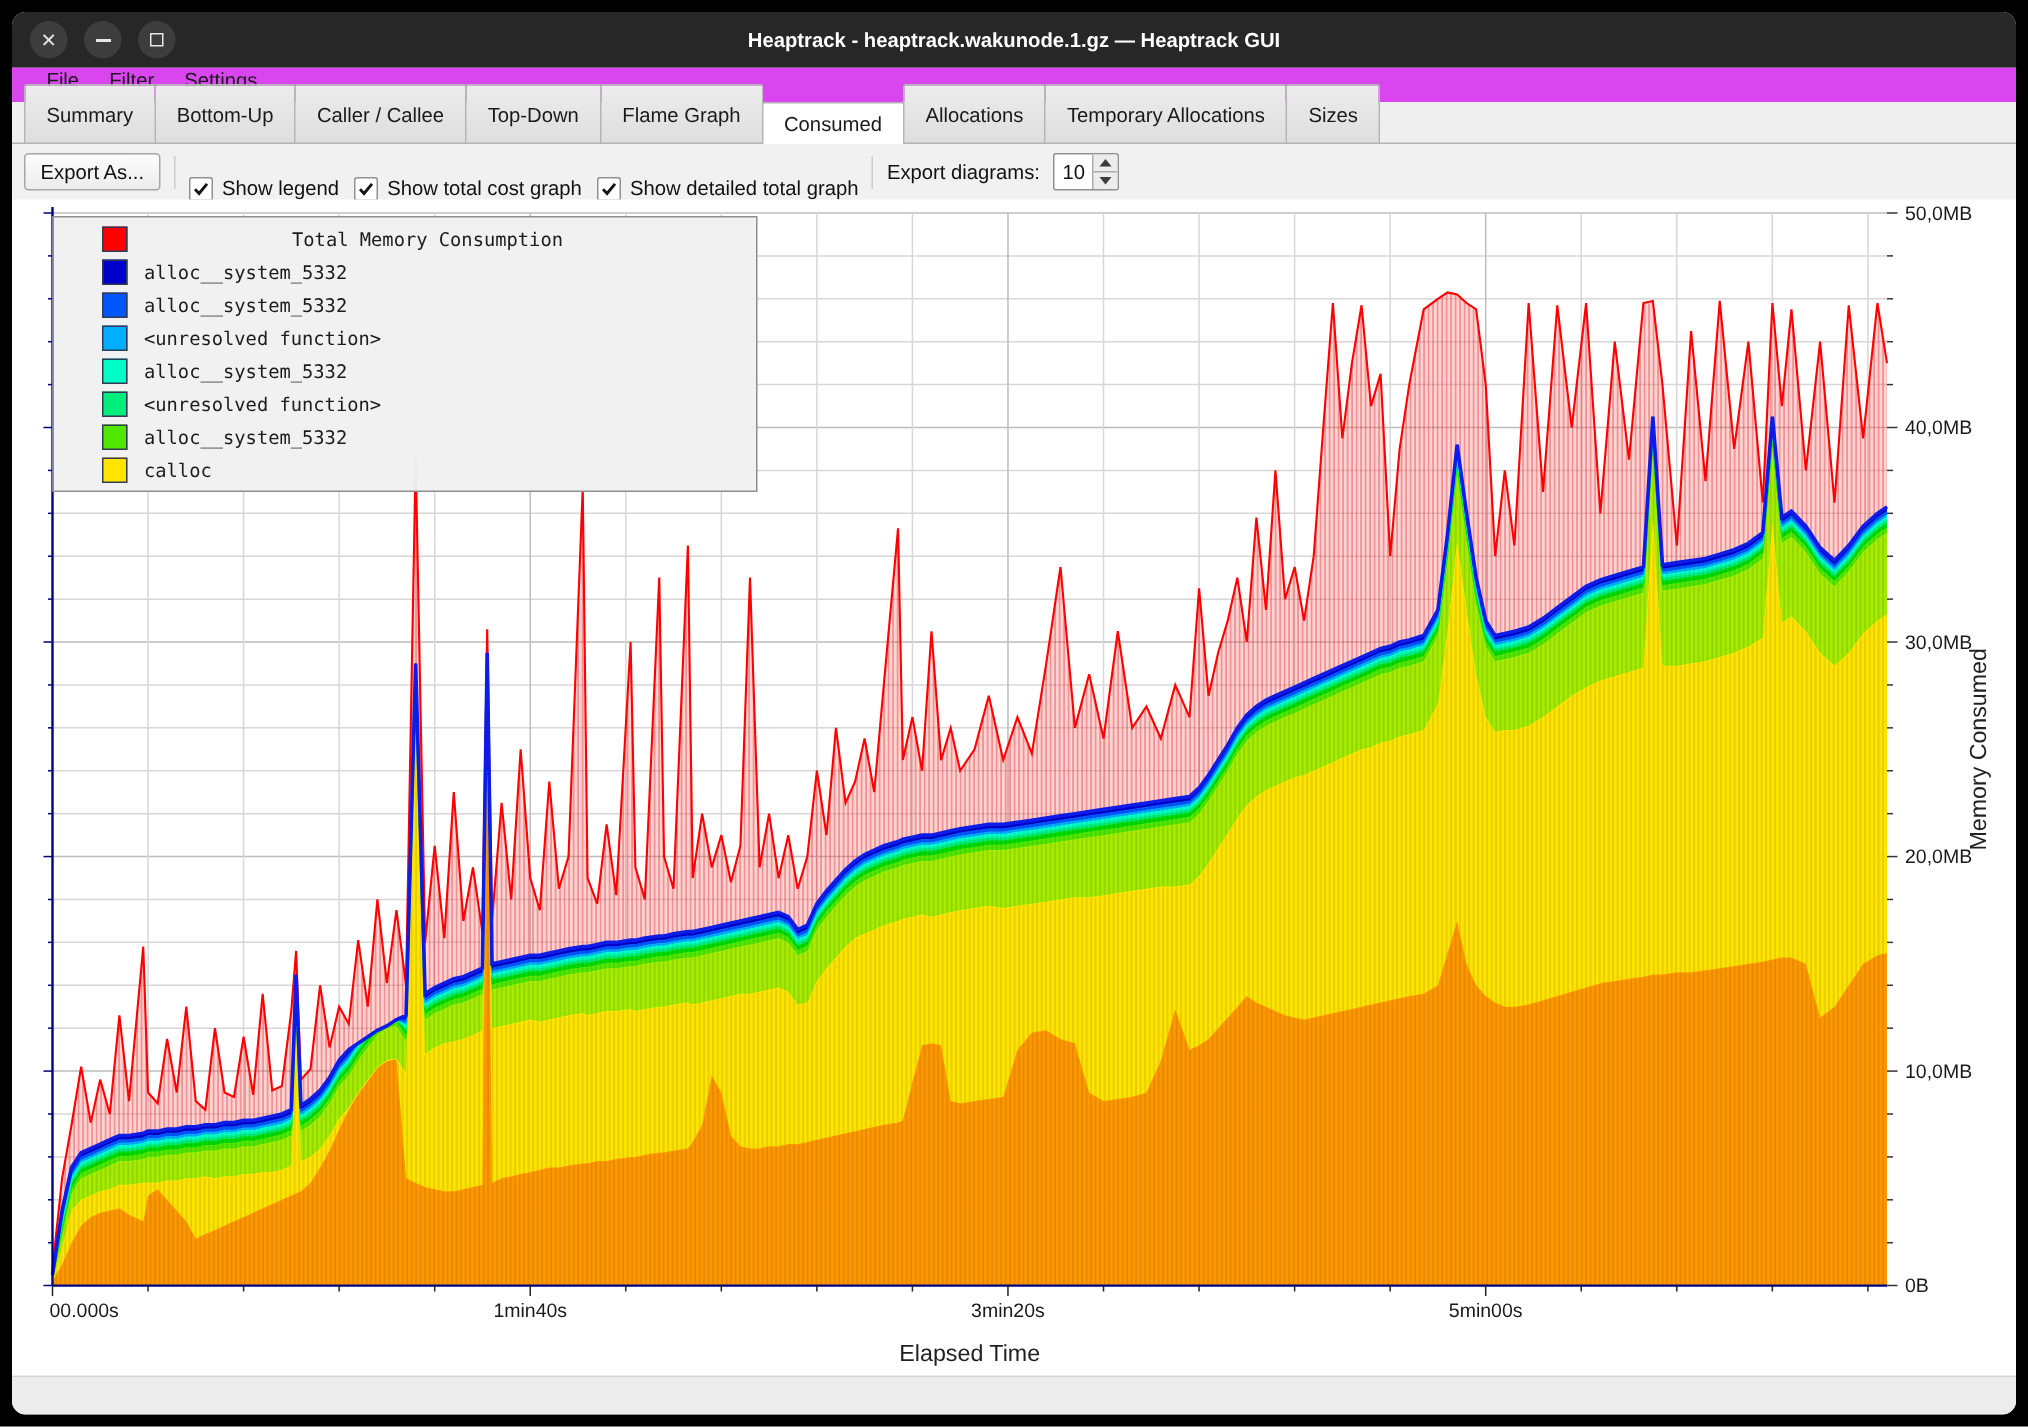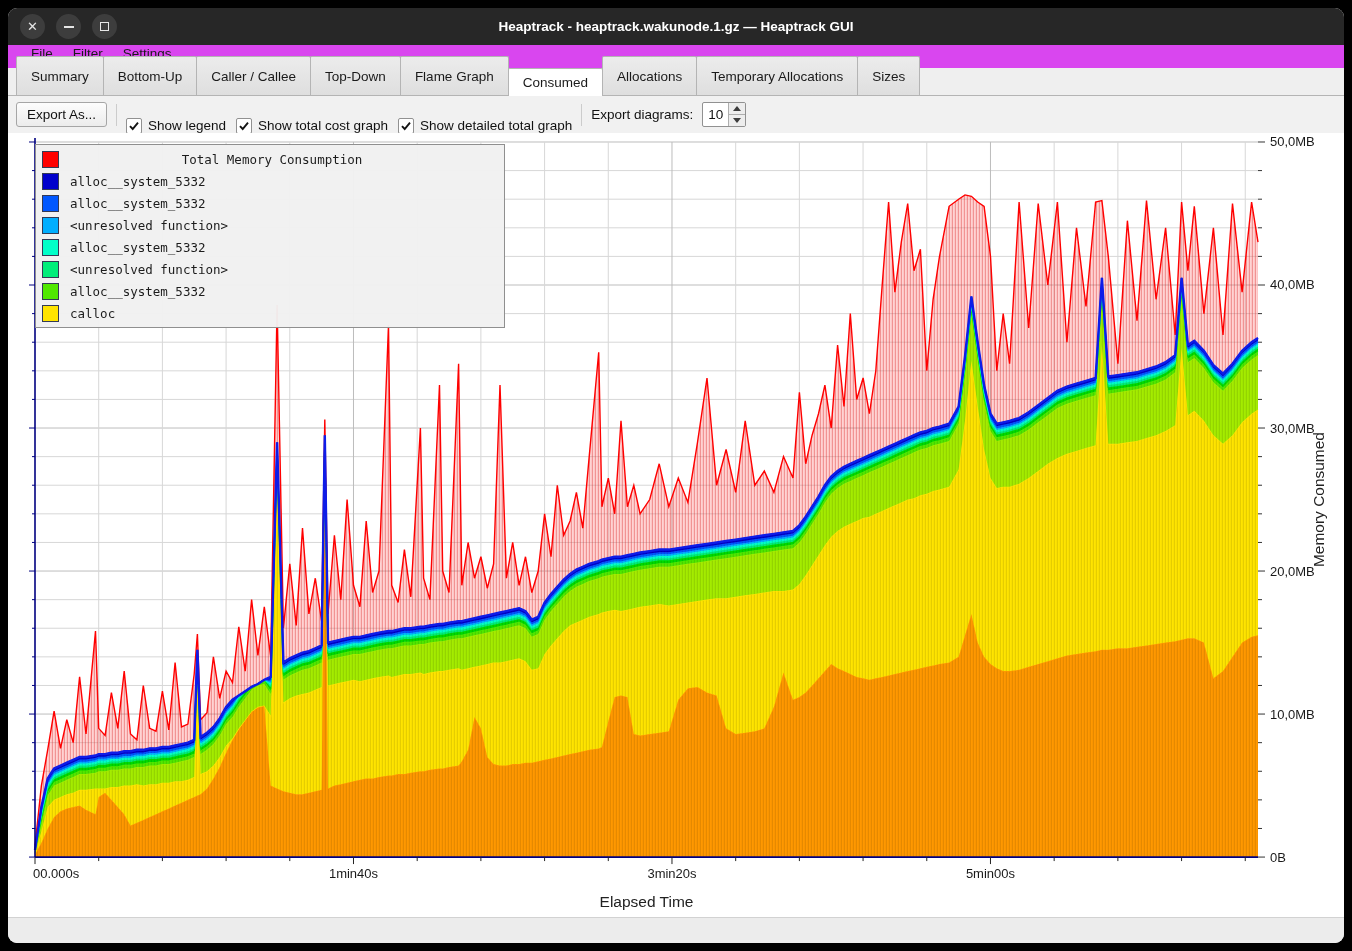--- a/index.html
+++ b/index.html
@@ -60,21 +60,21 @@
     border-right:4px solid transparent; border-bottom:5px solid #3c3c3c; }
   .tri-dn { width:0; height:0; border-left:4px solid transparent;
     border-right:4px solid transparent; border-top:5px solid #3c3c3c; }
   
   .chart-panel { flex:1; background:#fff; position:relative; }
   .chart-panel svg { position:absolute; inset:0; }
   .legend { position:absolute; left:27px; top:11px; width:470px;
     background:rgba(241,241,241,0.97); border:1px solid #8f8f8f;
     font-family:"DejaVu Sans Mono", monospace; font-size:12.5px; color:#1c1c1c;
     padding:3px 0; z-index:2; }
-  .leg-row { display:flex; align-items:center; height:22px; padding:0 6px; }
+  .leg-row { display:flex; align-items:center; height:22px; padding:0 6px;margin-left:26px; }
   .swatch { width:17px; height:17px; border:1px solid #333a55; flex:none; }
   .leg-label { margin-left:11px; white-space:pre; }
   .leg-title-row .leg-label { flex:1; text-align:center; margin-right:24px; }
   
   .statusbar { height:26px; background:#ececec; border-top:1px solid #d2d2d2; flex:none; }
 </style>
 </head>
 <body>
 
 <div class="window">

